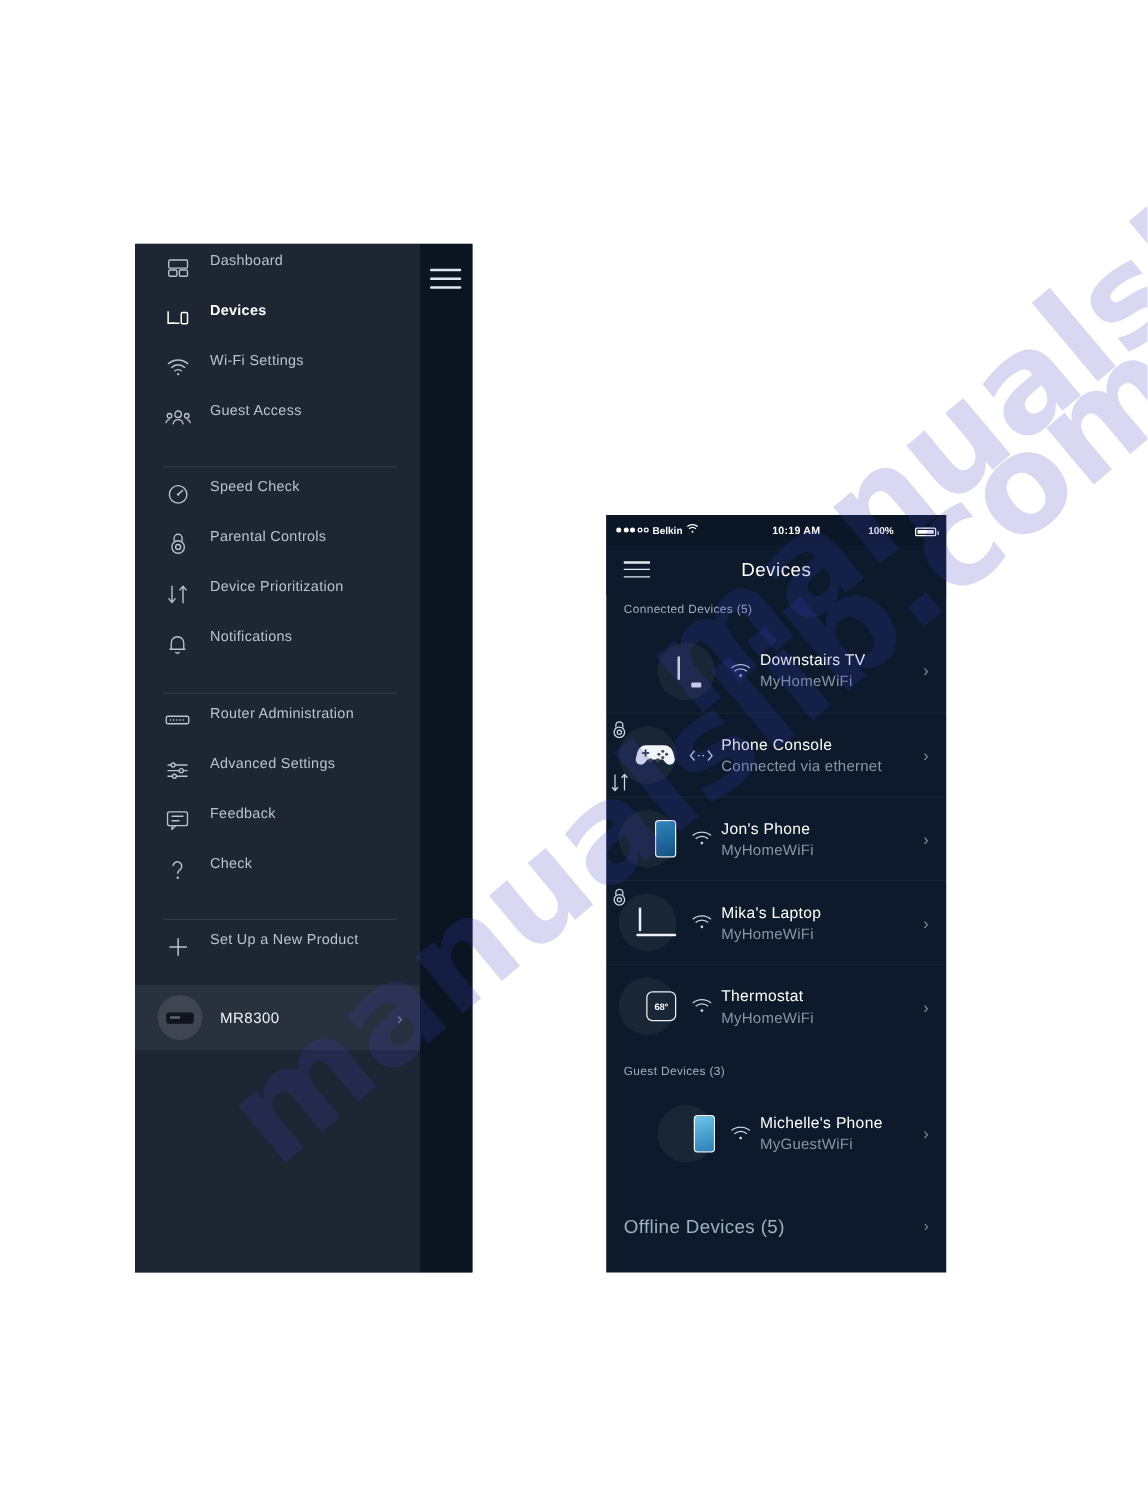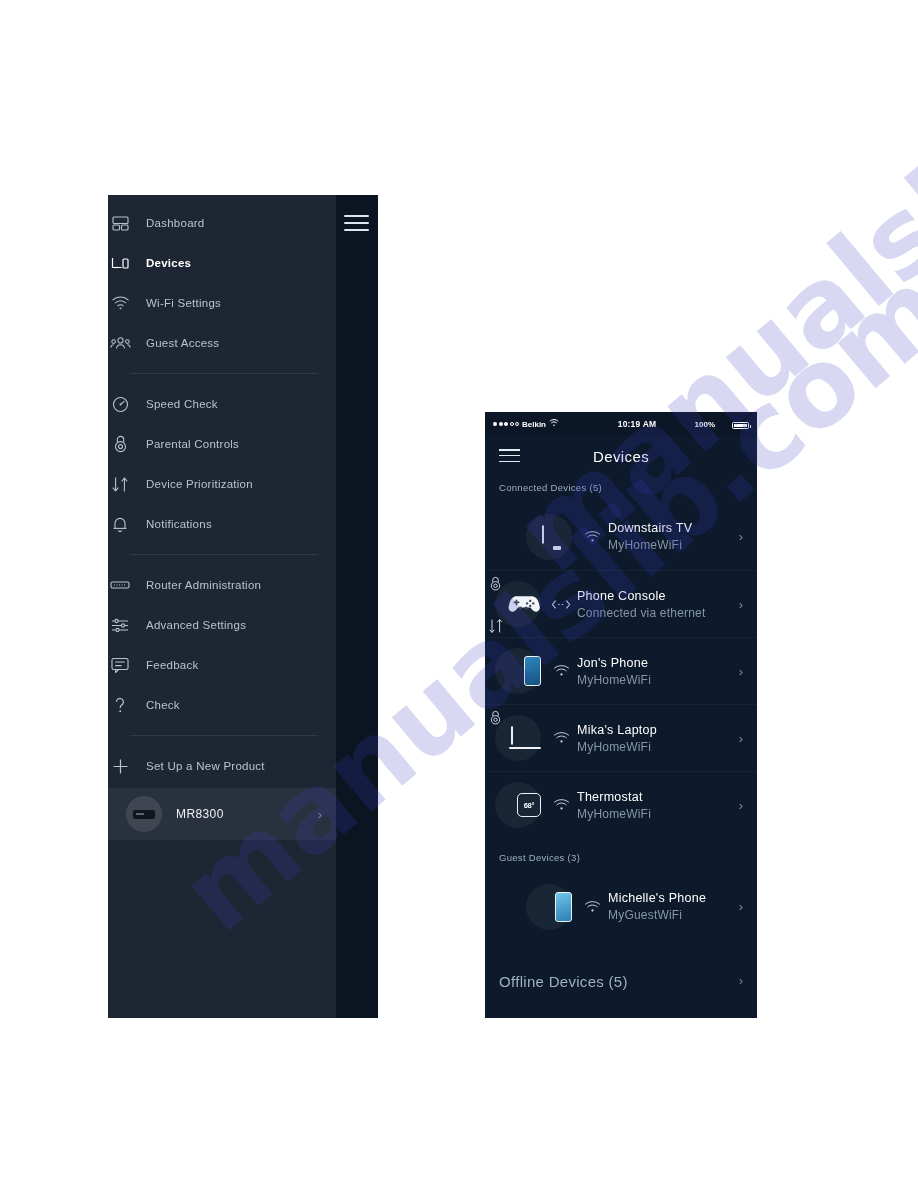--- a/index.html
+++ b/index.html
@@ -41,22 +41,22 @@
   .hamburger{
     position:absolute;right:9px;top:20px;width:25px;height:15px;
     z-index:4;cursor:pointer;
   }
   .hamburger i{
     display:block;height:2px;background:#dfe6ee;margin-bottom:5px;border-radius:1px;
   }
 
   .menu-list{position:absolute;left:0;top:0;width:228px;}
   .menu-item{
-    position:relative;height:40px;display:flex;align-items:center;
-    box-sizing:border-box;cursor:pointer;
+    position:relative;height:40px;display:flex;
+    padding-left:22px;box-sizing:border-box;cursor:pointer;
   }
   .menu-icon{
     width:24px;height:22px;flex:0 0 24px;display:flex;align-items:center;justify-content:center;
     margin-right:14px;color:#b9c2cd;
   }
   .menu-icon svg{display:block;}
   .menu-label{
     font-size:11.5px;color:#b9c2cd;letter-spacing:.25px;
     font-family:"Liberation Sans",sans-serif;
   }

